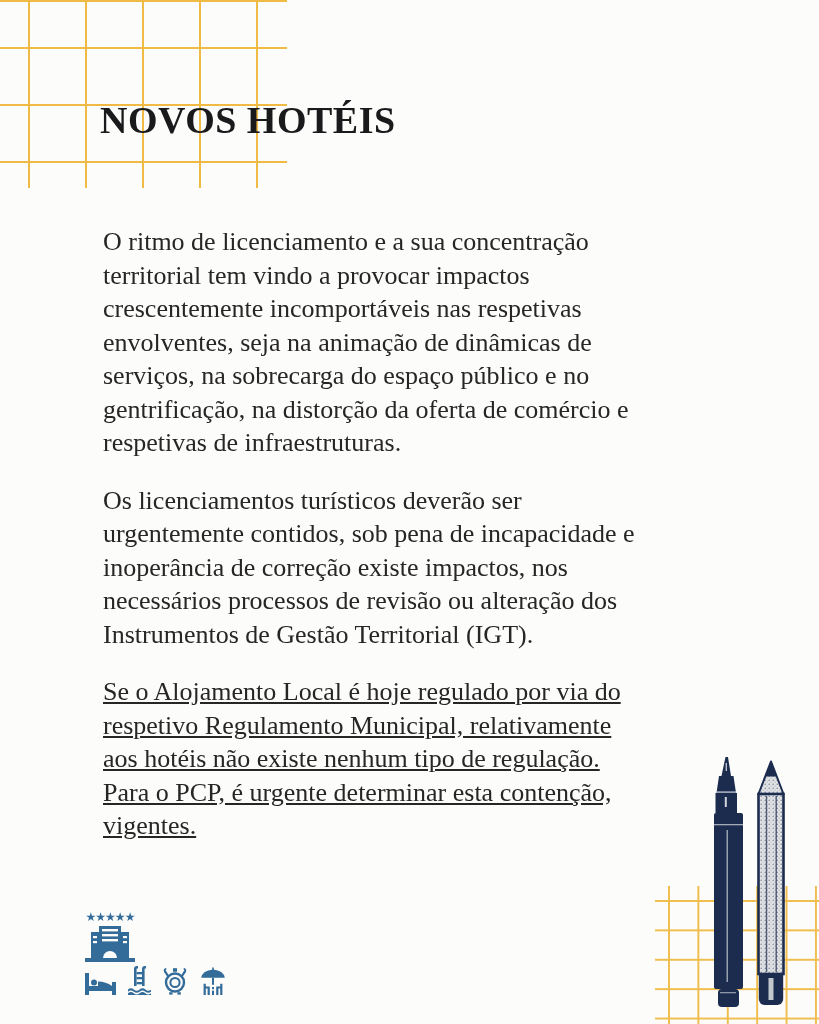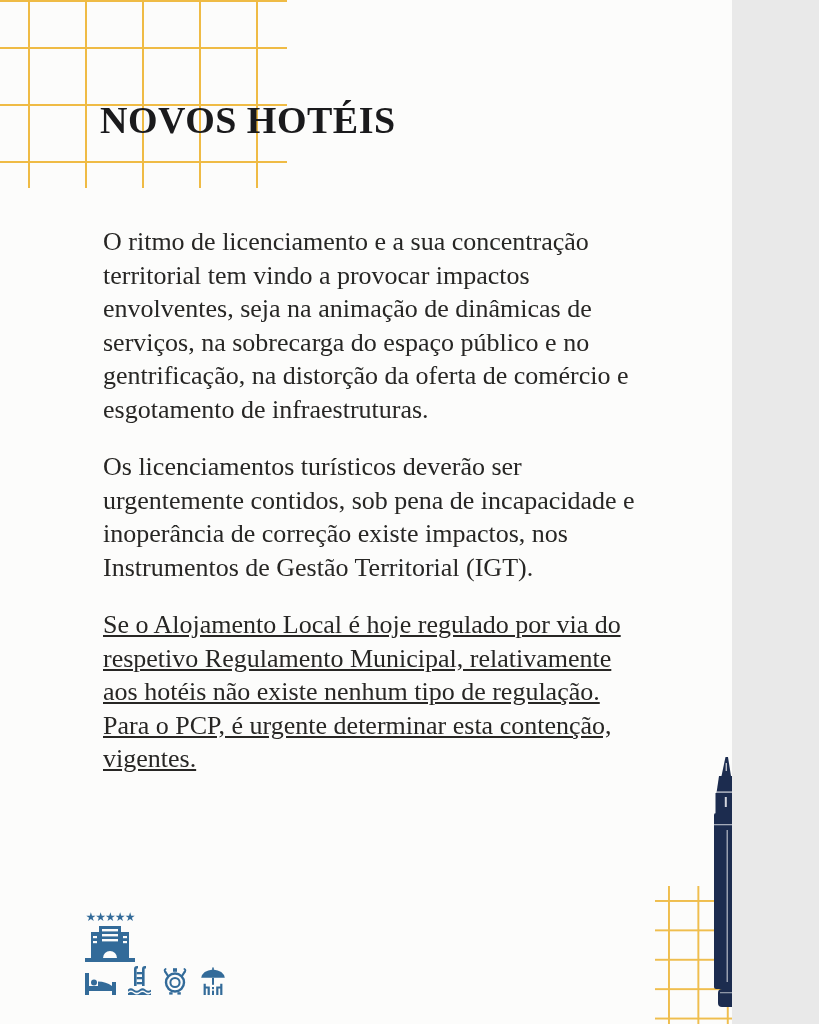--- a/index.html
+++ b/index.html
@@ -7,21 +7,21 @@
     --navy:#1c2c4f;
     --blue:#336b99;
     --title-ink:#1a1a1c;
     --body-ink:#272624;
     --bg:#fcfcfb;
   }
   *{margin:0;padding:0;box-sizing:border-box;}
   html,body{background:#e9e9e9;}
   .page{
     position:relative;
-    width:732px;height:1024px;
+    width:819px;height:1024px;
     background:var(--bg);
     overflow:hidden;
     font-family:"Liberation Serif","DejaVu Serif",serif;
   }
   
   .grid-tl{
     position:absolute;left:0;top:0;width:287px;height:188px;
     border-top:2px solid var(--gold);
     background-image:
       linear-gradient(to right,var(--gold) 2px,transparent 2px),
@@ -77,29 +77,31 @@
 
   <div class="grid-tl"></div>
   <div class="grid-br"></div>
 
   <h1 class="title">NOVOS HOTÉIS</h1>
 
   <div class="article">
     <p>
       <span class="ln">O ritmo de licenciamento e a sua concentração</span>
       <span class="ln">territorial tem vindo a provocar impactos</span>
+      <span class="ln">crescentemente incomportáveis nas respetivas</span>
       <span class="ln">envolventes, seja na animação de dinâmicas de</span>
       <span class="ln">serviços, na sobrecarga do espaço público e no</span>
       <span class="ln">gentrificação, na distorção da oferta de comércio e</span>
-      <span class="ln">esgotamento de infraestruturas.</span>
+      <span class="ln">respetivas de infraestruturas.</span>
     </p>
     <p>
       <span class="ln">Os licenciamentos turísticos deverão ser</span>
       <span class="ln">urgentemente contidos, sob pena de incapacidade e</span>
       <span class="ln">inoperância de correção existe impactos, nos</span>
+      <span class="ln">necessários processos de revisão ou alteração dos</span>
       <span class="ln">Instrumentos de Gestão Territorial (IGT).</span>
     </p>
     <p>
       <span class="ln">Se o Alojamento Local é hoje regulado por via do</span>
       <span class="ln">respetivo Regulamento Municipal, relativamente</span>
       <span class="ln">aos hotéis não existe nenhum tipo de regulação.</span>
       <span class="ln">Para o PCP, é urgente determinar esta contenção,</span>
       <span class="ln">vigentes.</span>
     </p>
   </div>

